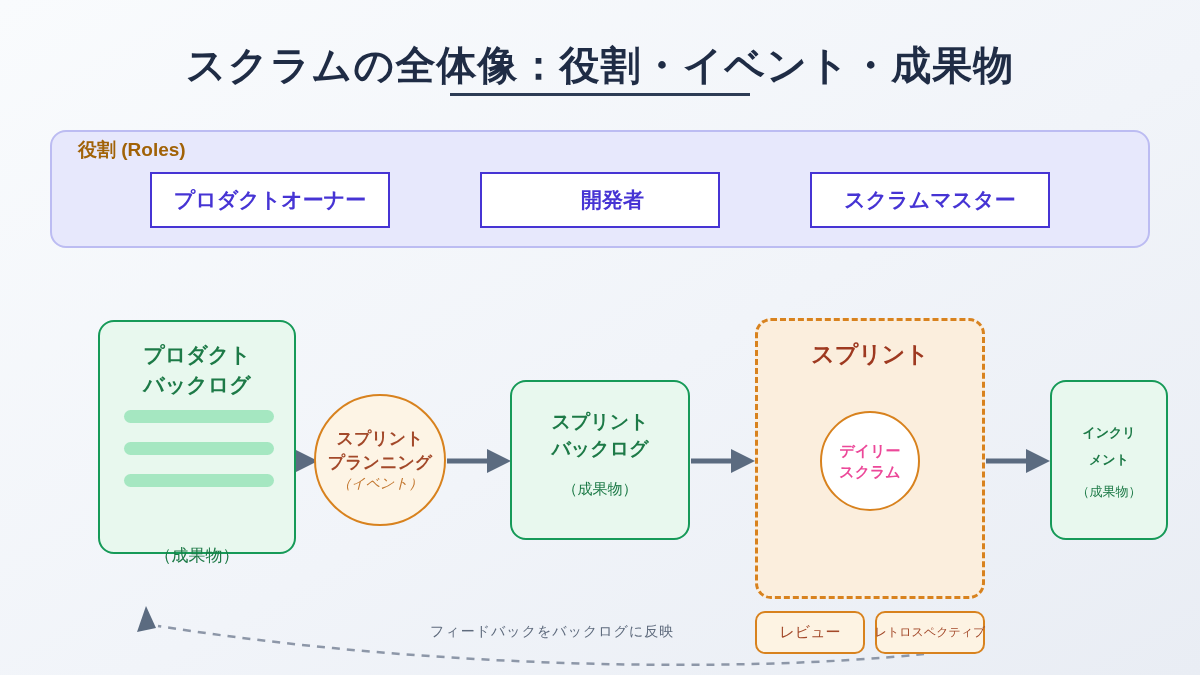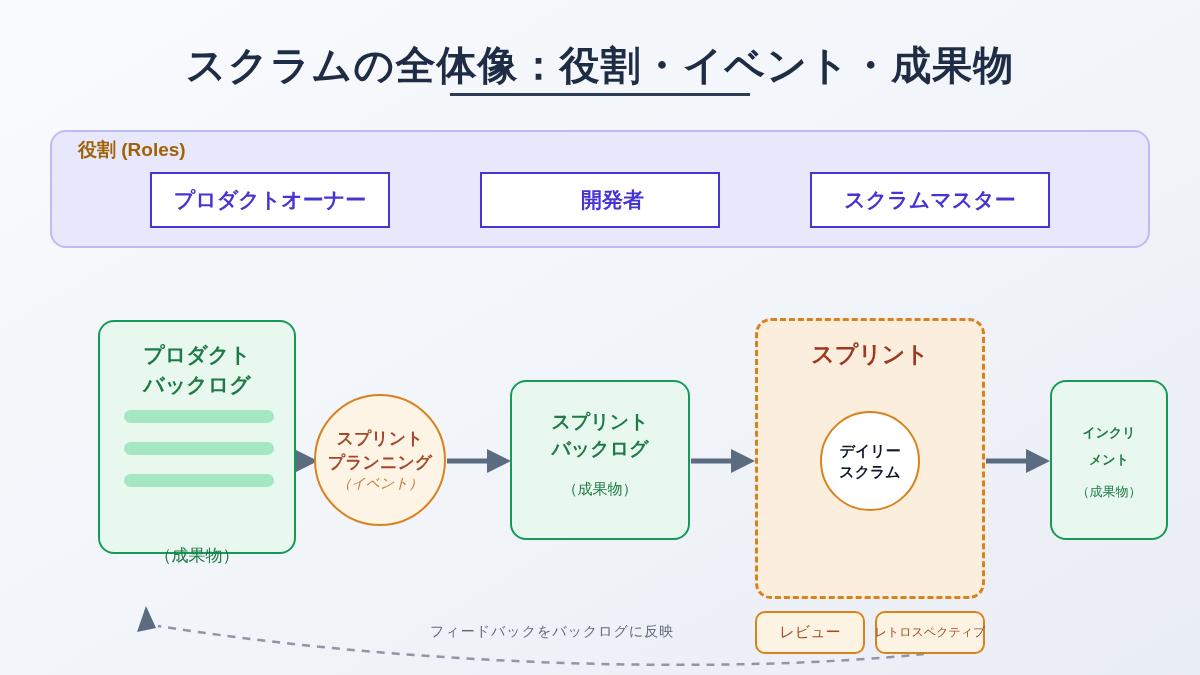--- a/index.html
+++ b/index.html
@@ -77,21 +77,21 @@
   .sprint-box .sprint-title {
     position:absolute; left:0; top:18px; width:100%; text-align:center;
     font-size:23px; font-weight:bold; color:#9e3920;
   }
   .daily-circle {
     position:absolute; left:62px; top:90px; width:100px; height:100px; border-radius:50%;
     background:#ffffff; border:2px solid #d8821e;
     display:flex; align-items:center; justify-content:center;
   }
   .daily-circle .ev-title { font-size:15px; line-height:21px; font-weight:bold;
-    color:#0f172a; white-space:pre-line; text-align:right; }
+    color:#ec4899; white-space:pre-line; text-align:center; }
 
   
   .event-chip {
     top:611px; width:110px; height:43px;
     background:#fdf3e3; border:2px solid #d8821e; border-radius:10px;
     display:flex; align-items:center; justify-content:center;
     font-weight:normal; color:#a3492a; white-space:nowrap;
   }
   .review-chip { left:755px; font-size:15px; }
   .retro-chip  { left:875px; font-size:12px; }

